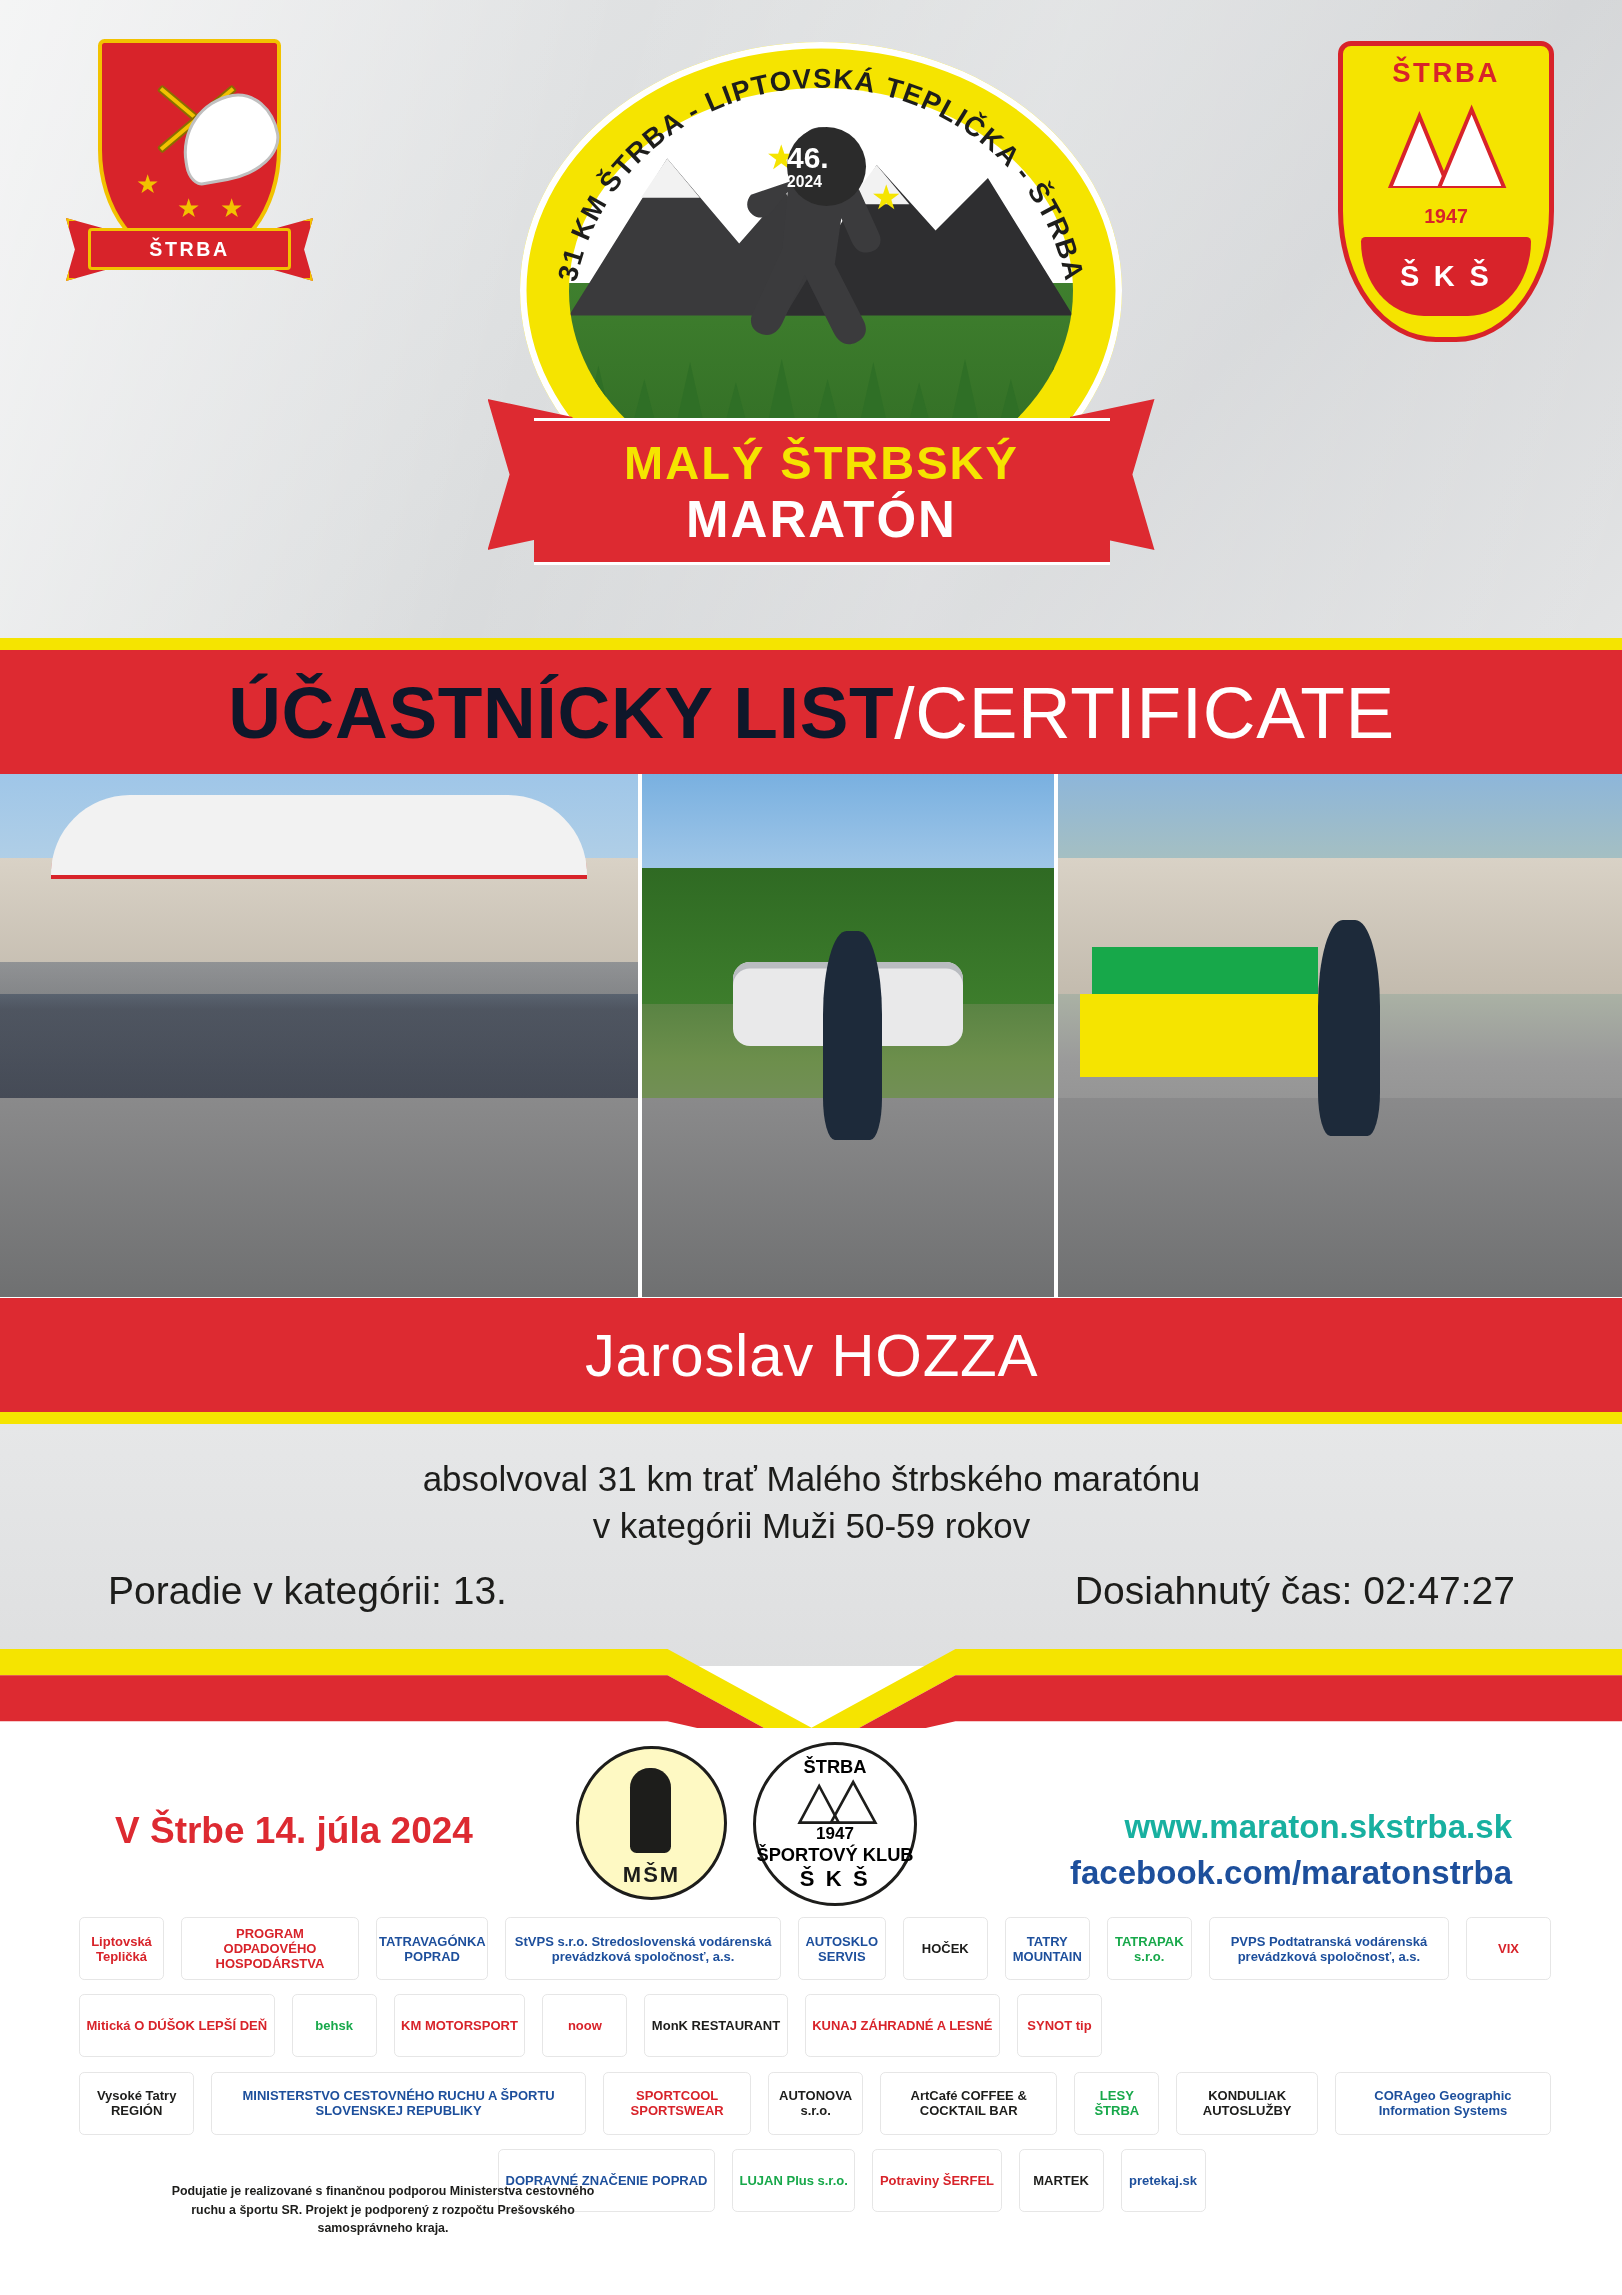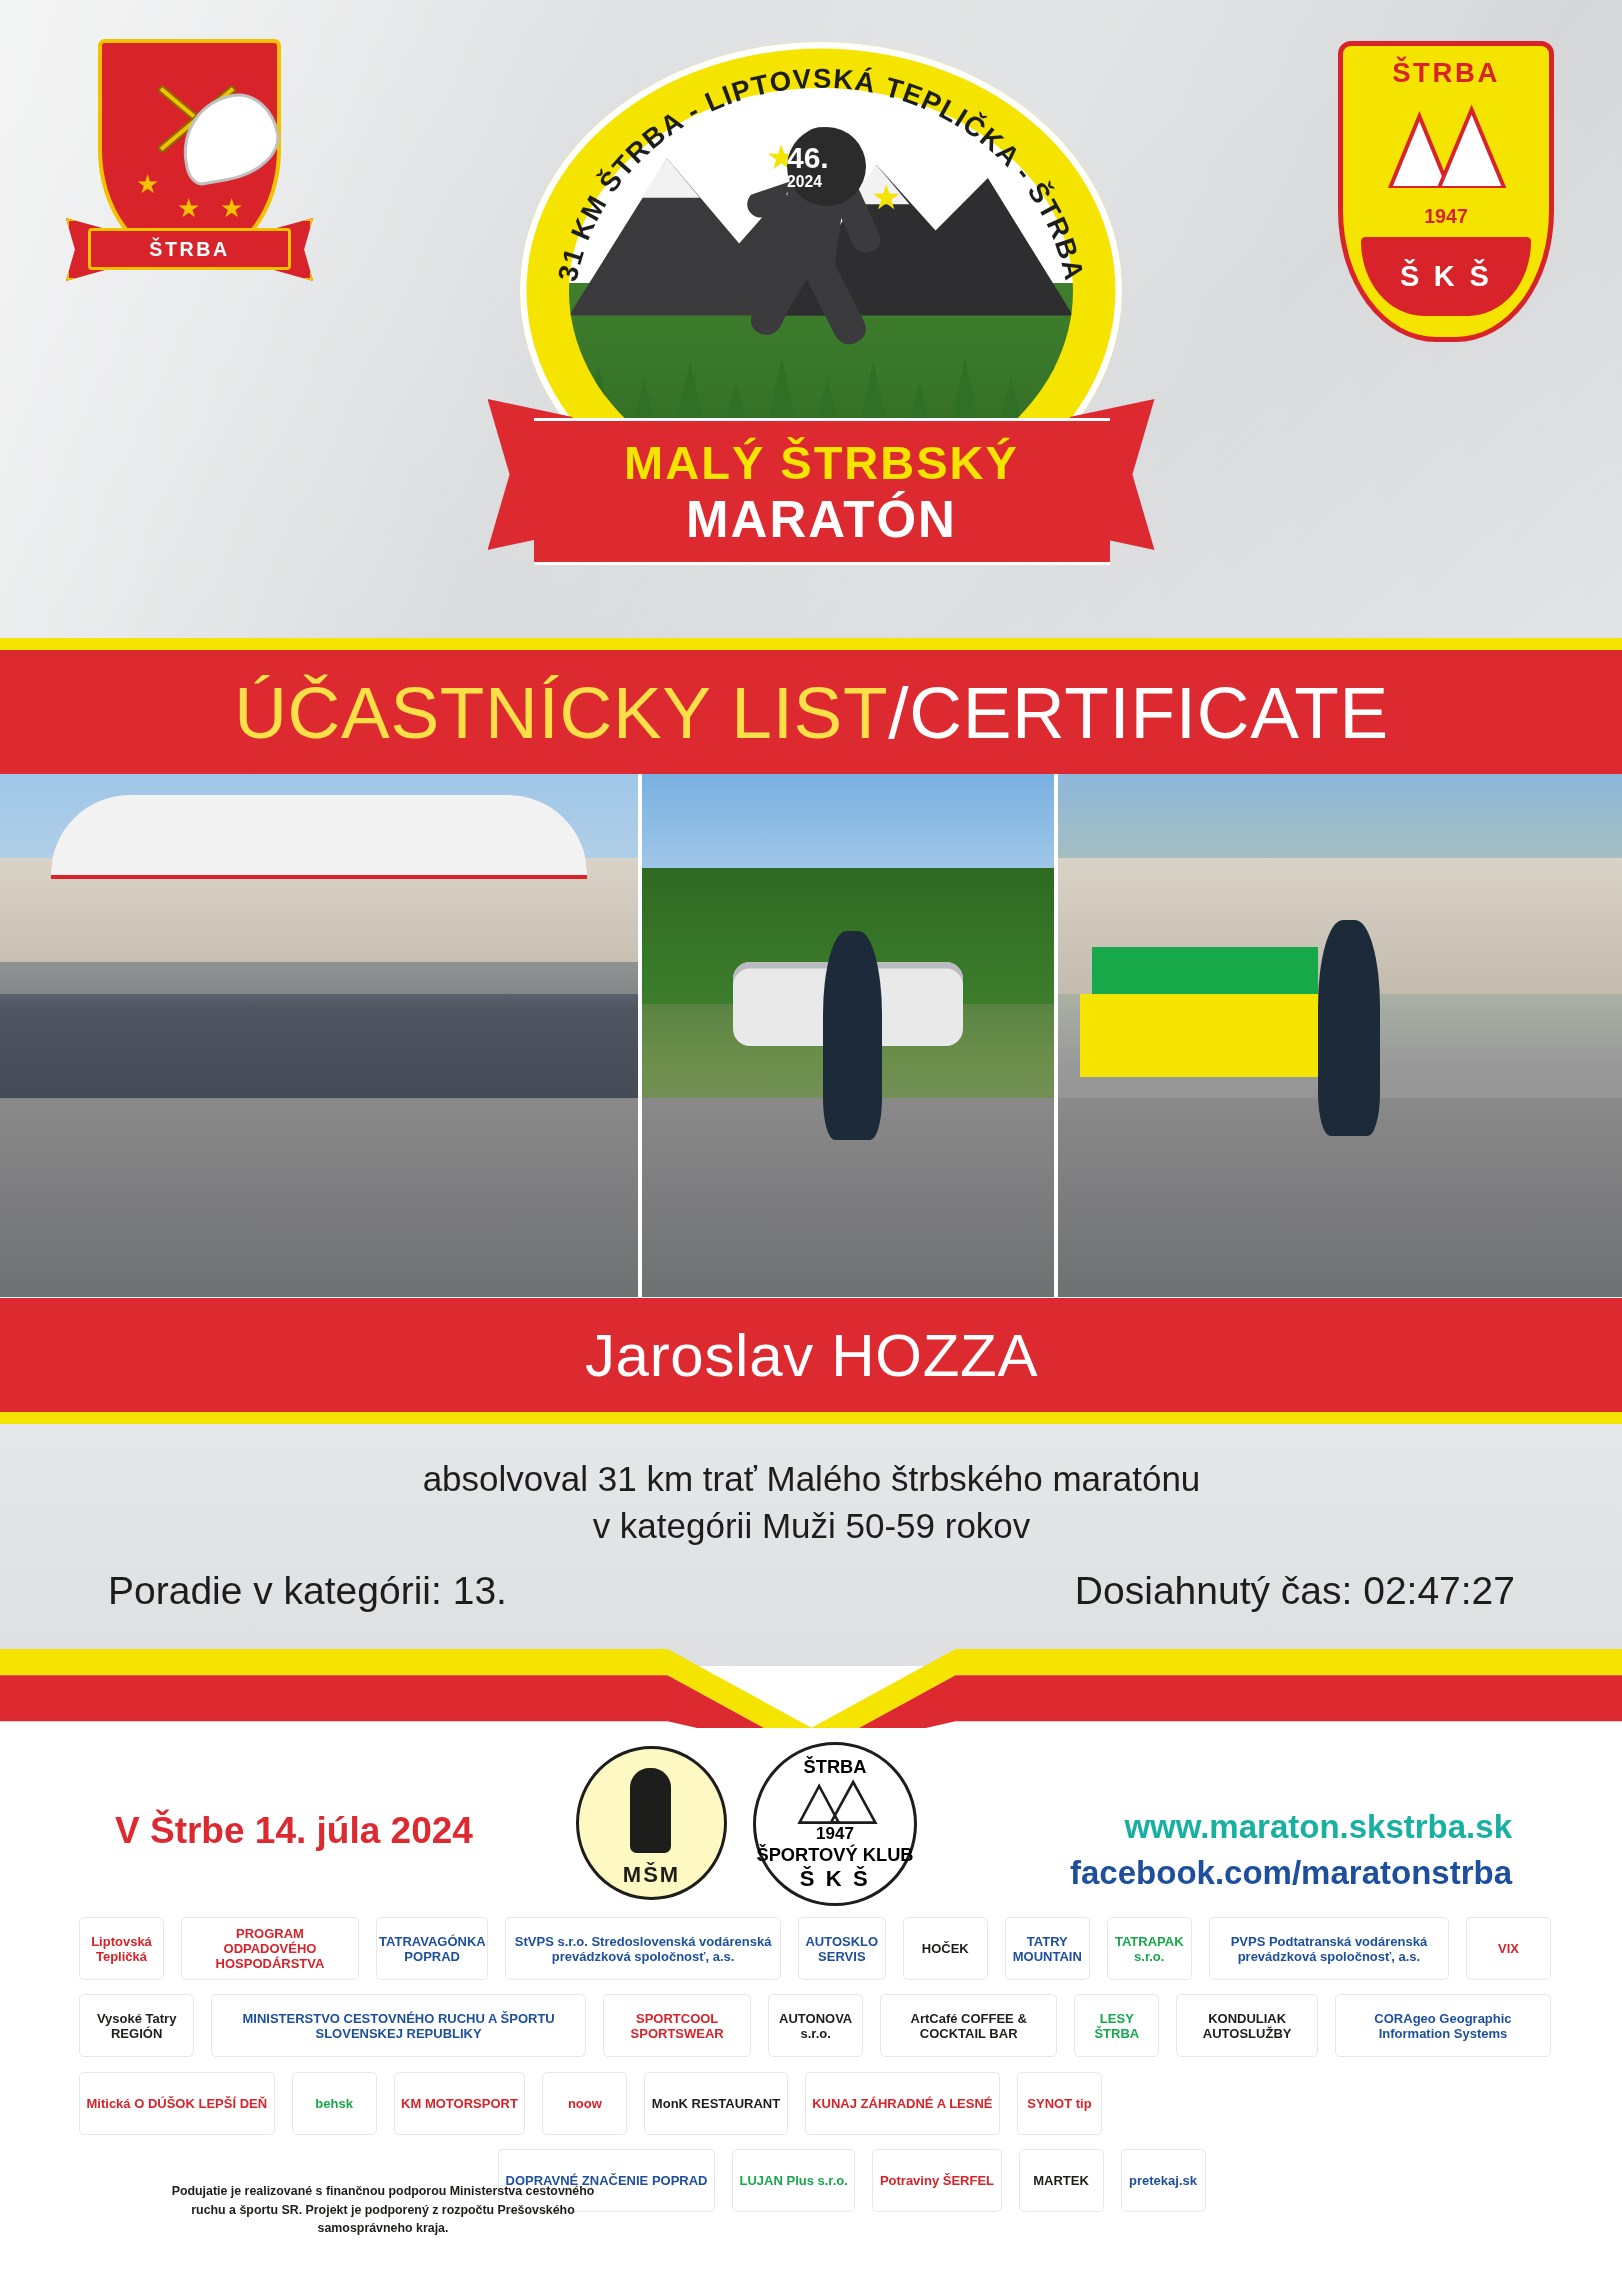--- a/index.html
+++ b/index.html
@@ -157,21 +157,21 @@
 
   
   .yellow-rule-1 {
     position:absolute; left:0; top: 638px; width: 1623px; height: 11.8px; background:#f5e400;
   }
   .title-band {
     position:absolute; left:0; top: 650px; width: 1623px; height: 124px;
     background:#dd2a31;
     display:flex; align-items:center; justify-content:center;
   }
-  .title-band .t1 { color:#fde047; font-size: 73px; font-weight: normal; letter-spacing: 0.7px; }
+  .title-band .t1 { color:#0f172a; font-size: 73px; font-weight: bold; letter-spacing: 0.7px; }
   .title-band .t2 { color:#ffffff; font-size: 73px; font-weight: 400; letter-spacing: 0.7px; }
 
   
   .photos {
     position:absolute; left:0; top: 774px; width: 1623px; height: 523px;
     display:flex; gap: 3.9px; background:#ffffff; overflow:hidden;
   }
   .photos .ph { position:relative; overflow:hidden; }
   .ph1 { width: 638px; height: 523px; background: linear-gradient(#9fc6e8 0%, #bcd5e6 28%, #6f6f70 45%, #8d8d8e 100%); }
   .ph2 { width: 412px; height: 523px; background: linear-gradient(#8fb7dc 0%, #4a7a3c 35%, #6d8f4c 55%, #8f8f8f 100%); }
@@ -460,38 +460,38 @@
       <div class="sp blue">TATRAVAGÓNKA POPRAD</div>
       <div class="sp blue">StVPS s.r.o. Stredoslovenská vodárenská prevádzková spoločnosť, a.s.</div>
       <div class="sp blue">AUTOSKLO SERVIS</div>
       <div class="sp dark">HOČEK</div>
       <div class="sp blue">TATRY MOUNTAIN</div>
       <div class="sp green">TATRAPAK s.r.o.</div>
       <div class="sp blue">PVPS Podtatranská vodárenská prevádzková spoločnosť, a.s.</div>
       <div class="sp red">VIX</div>
     </div>
     <div class="sp-row">
+      <div class="sp red">Mitická O DÚŠOK LEPŠÍ DEŇ</div>
+      <div class="sp green">behsk</div>
+      <div class="sp red">KM MOTORSPORT</div>
+      <div class="sp red">noow</div>
+      <div class="sp dark">MonK RESTAURANT</div>
+      <div class="sp red">KUNAJ ZÁHRADNÉ A LESNÉ</div>
+      <div class="sp red">SYNOT tip</div>
+    </div>
+    <div class="sp-row">
       <div class="sp dark">Vysoké Tatry REGIÓN</div>
       <div class="sp blue">MINISTERSTVO CESTOVNÉHO RUCHU A ŠPORTU SLOVENSKEJ REPUBLIKY</div>
       <div class="sp red">SPORTCOOL SPORTSWEAR</div>
       <div class="sp dark">AUTONOVA s.r.o.</div>
       <div class="sp dark">ArtCafé COFFEE &amp; COCKTAIL BAR</div>
       <div class="sp green">LESY ŠTRBA</div>
       <div class="sp dark">KONDULIAK AUTOSLUŽBY</div>
       <div class="sp blue">CORAgeo Geographic Information Systems</div>
     </div>
-    <div class="sp-row">
-      <div class="sp red">Mitická O DÚŠOK LEPŠÍ DEŇ</div>
-      <div class="sp green">behsk</div>
-      <div class="sp red">KM MOTORSPORT</div>
-      <div class="sp red">noow</div>
-      <div class="sp dark">MonK RESTAURANT</div>
-      <div class="sp red">KUNAJ ZÁHRADNÉ A LESNÉ</div>
-      <div class="sp red">SYNOT tip</div>
-    </div>
     <div class="sp-row" style="padding-left: 419px;">
       <div class="sp blue">DOPRAVNÉ ZNAČENIE POPRAD</div>
       <div class="sp green">LUJAN Plus s.r.o.</div>
       <div class="sp red">Potraviny ŠERFEL</div>
       <div class="sp dark">MARTEK</div>
       <div class="sp blue">pretekaj.sk</div>
     </div>
   </div>
 
   <div class="ministry-note">Podujatie je realizované s finančnou podporou Ministerstva cestovného ruchu a športu SR. Projekt je podporený z rozpočtu Prešovského samosprávneho kraja.</div>

